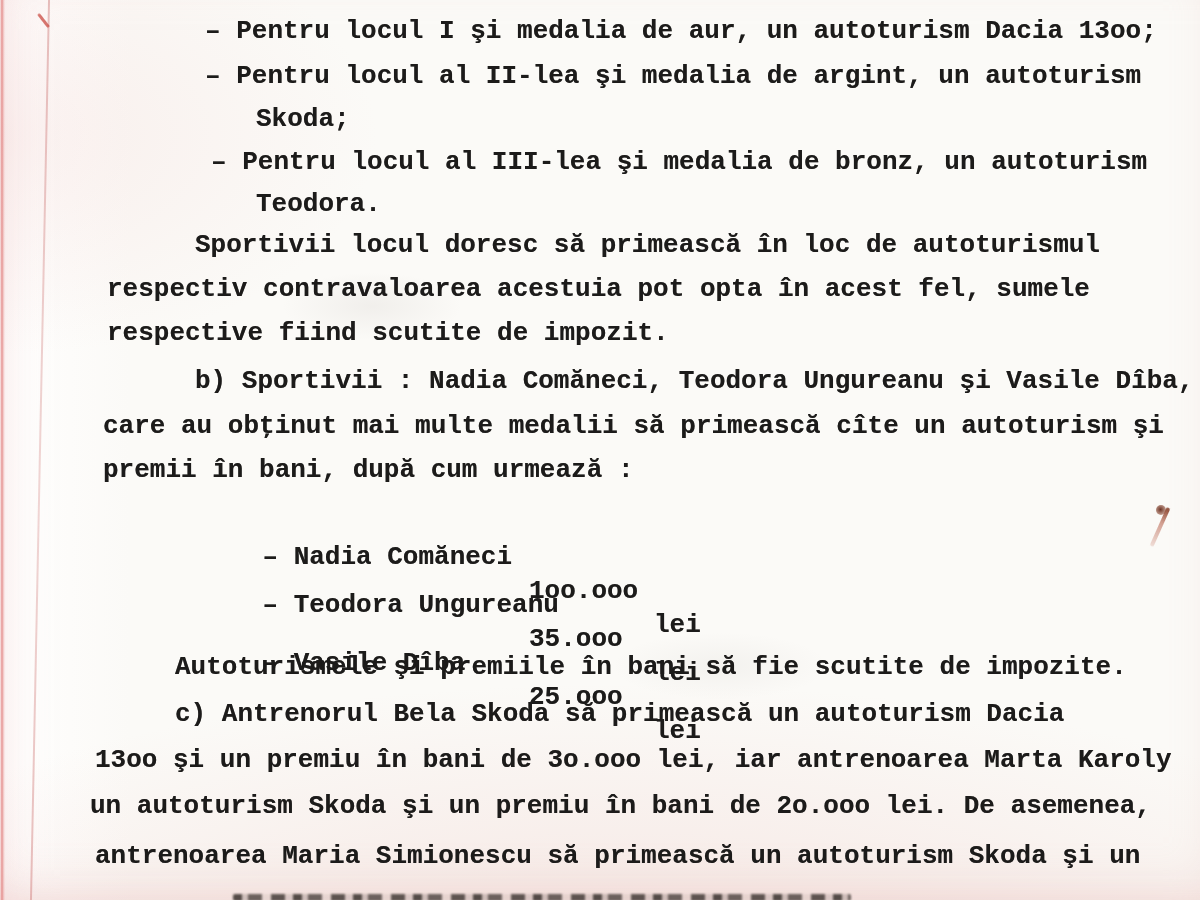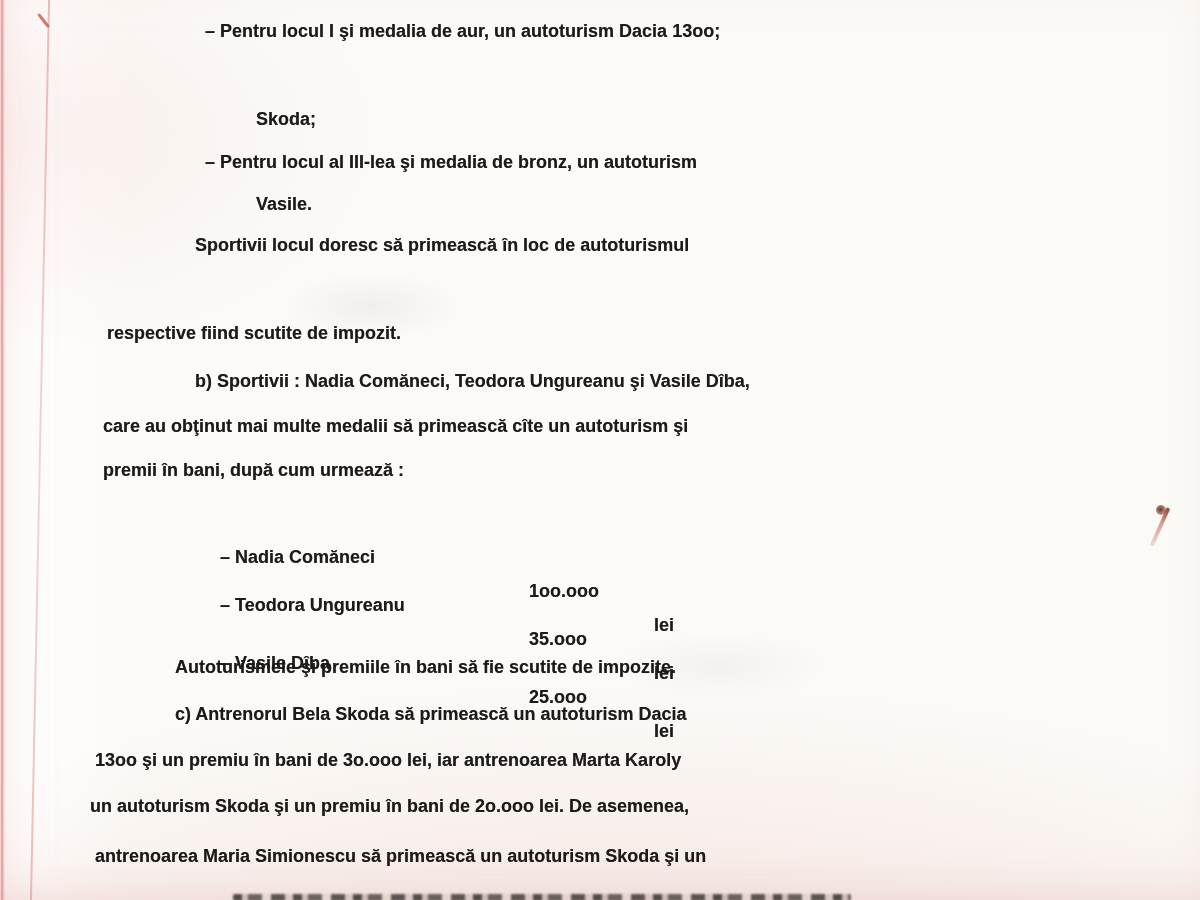--- a/index.html
+++ b/index.html
@@ -50,47 +50,49 @@
     position:absolute;left:233px;top:894px;width:618px;height:7px;
     background:repeating-linear-gradient(90deg,
       rgba(44,38,34,0.80) 0 9px, rgba(44,38,34,0.18) 9px 15px,
       rgba(44,38,34,0.68) 15px 29px, rgba(44,38,34,0.05) 29px 38px,
       rgba(44,38,34,0.75) 38px 52px, rgba(44,38,34,0.12) 52px 60px);
     filter:blur(0.8px);border-radius:2px;
   }
   
   .tline{
     position:absolute;
-    font-family:Liberation Sans, sans-serif;
-    font-weight:bold;font-size:18px;line-height:34px;
+    font-family:Liberation Mono, monospace;
+    font-weight:bold;font-size:26px;line-height:34px;
     color:#1c1b1a;white-space:pre;
     text-shadow:0 0 0.5px rgba(28,27,26,0.55);
   }
   .prize-row{width:620px;}
   .prize-amount{position:absolute;left:329px;width:110px;display:inline-block;}
   .prize-unit{position:absolute;left:454px;display:inline-block;}
 </style>
 </head>
 <body>
 
 <div id="page">
 
   <div class="edge-line"></div>
   <div class="crease-line"></div>
   <div class="pen-tick"></div>
   <div class="pen-mark-head"></div>
   <div class="pen-mark"></div>
   <div class="cutoff-band"></div>
 
   <div class="tline" style="left:205px;top:14px">– Pentru locul I şi medalia de aur, un autoturism Dacia 13oo;</div>
+  <div class="tline" style="left:205px;top:59px">– Pentru locul al II-lea şi medalia de argint, un autoturism</div>
   <div class="tline" style="left:256px;top:102px">Skoda;</div>
-  <div class="tline" style="left:205px;top:145px">– Pentru locul al III-lea şi medalia de bronz, un autoturism</div>
-  <div class="tline" style="left:256px;top:187px">Vasile.</div>
+  <div class="tline" style="left:211px;top:145px">– Pentru locul al III-lea şi medalia de bronz, un autoturism</div>
+  <div class="tline" style="left:256px;top:187px">Teodora.</div>
 
   <div class="tline" style="left:195px;top:228px">Sportivii locul doresc să primească în loc de autoturismul</div>
+  <div class="tline" style="left:107px;top:272px">respectiv contravaloarea acestuia pot opta în acest fel, sumele</div>
   <div class="tline" style="left:107px;top:316px">respective fiind scutite de impozit.</div>
 
   <div class="tline" style="left:195px;top:364px">b) Sportivii : Nadia Comăneci, Teodora Ungureanu şi Vasile Dîba,</div>
   <div class="tline" style="left:103px;top:409px">care au obţinut mai multe medalii să primească cîte un autoturism şi</div>
   <div class="tline" style="left:103px;top:453px">premii în bani, după cum urmează :</div>
 
   <div class="tline prize-row" style="left:200px;top:506px">
     <span class="prize-name">– Nadia Comăneci</span>
     <span class="prize-amount">1oo.ooo</span>
     <span class="prize-unit">lei</span>

